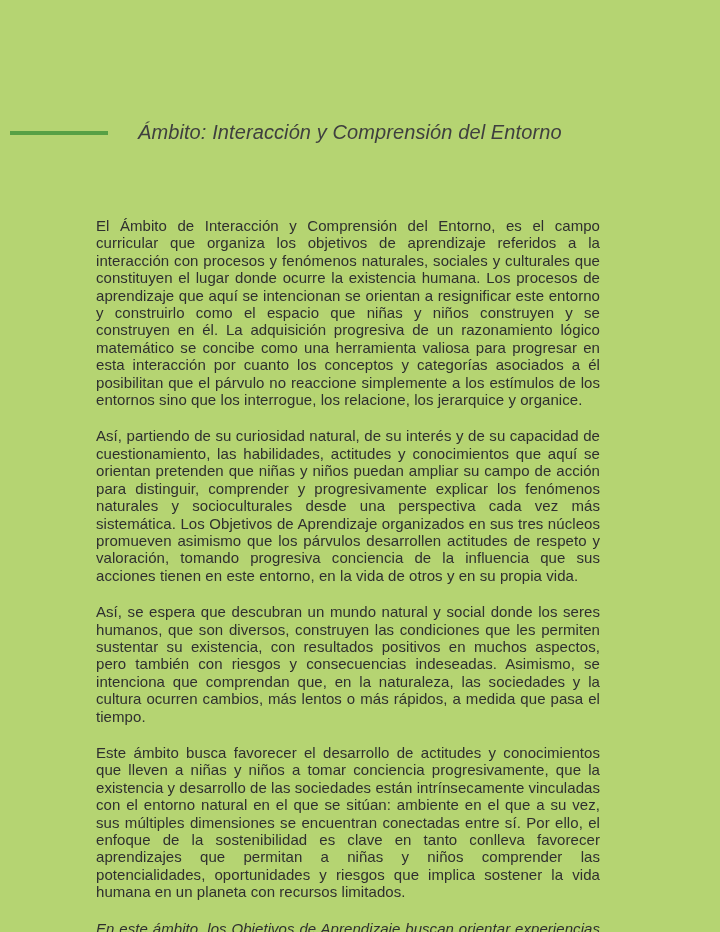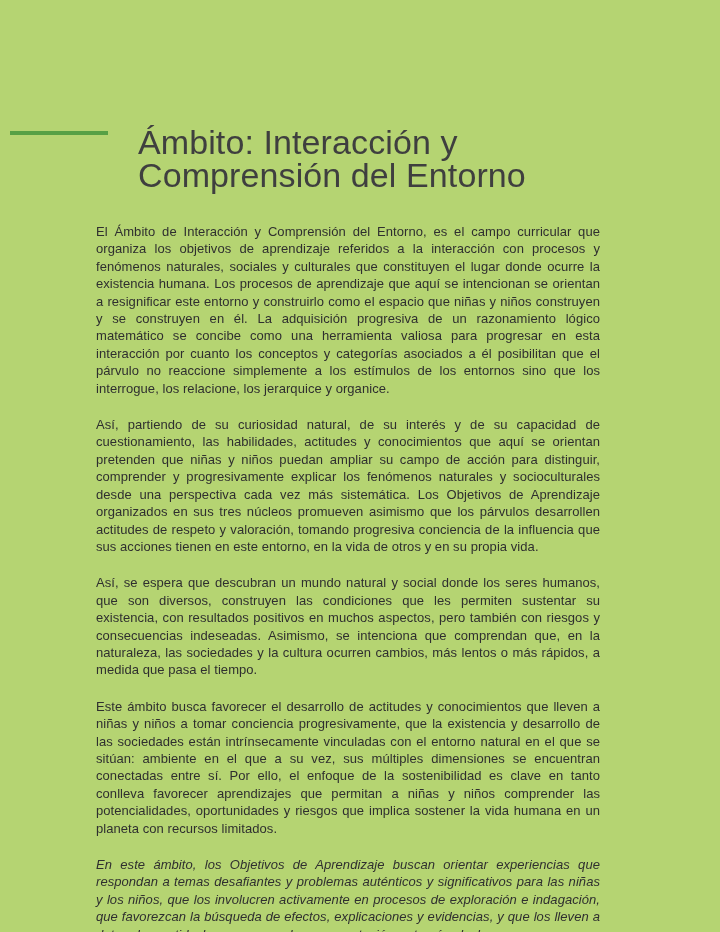--- a/index.html
+++ b/index.html
@@ -26,35 +26,36 @@
     top: 131px;
     width: 98px;
     height: 4px;
     background: #57a045;
   }
   .page-title {
     position: absolute;
     left: 138px;
     top: 103px;
     width: 470px;
-    font-size: 34px;
+    font-size: 20px;
     line-height: 33px;
     color: #3f3f3f;
     font-weight: normal;
     letter-spacing: 0.1px;
+    font-style: italic;
   }
   .body-col {
     position: absolute;
     left: 96px;
     top: 215px;
     width: 504px;
   }
   p.para {
-    margin: 8px 0 19px 0;
-    font-size: 13px;
+    margin: 2px 0 19px 0;
+    font-size: 15px;
     line-height: 17.4px;
     color: #2f2f2f;
     text-align: justify;
     letter-spacing: 0.06px;
   }
   p.para:last-child {
     margin-bottom: 0;
     font-style: italic;
   }
 </style>

